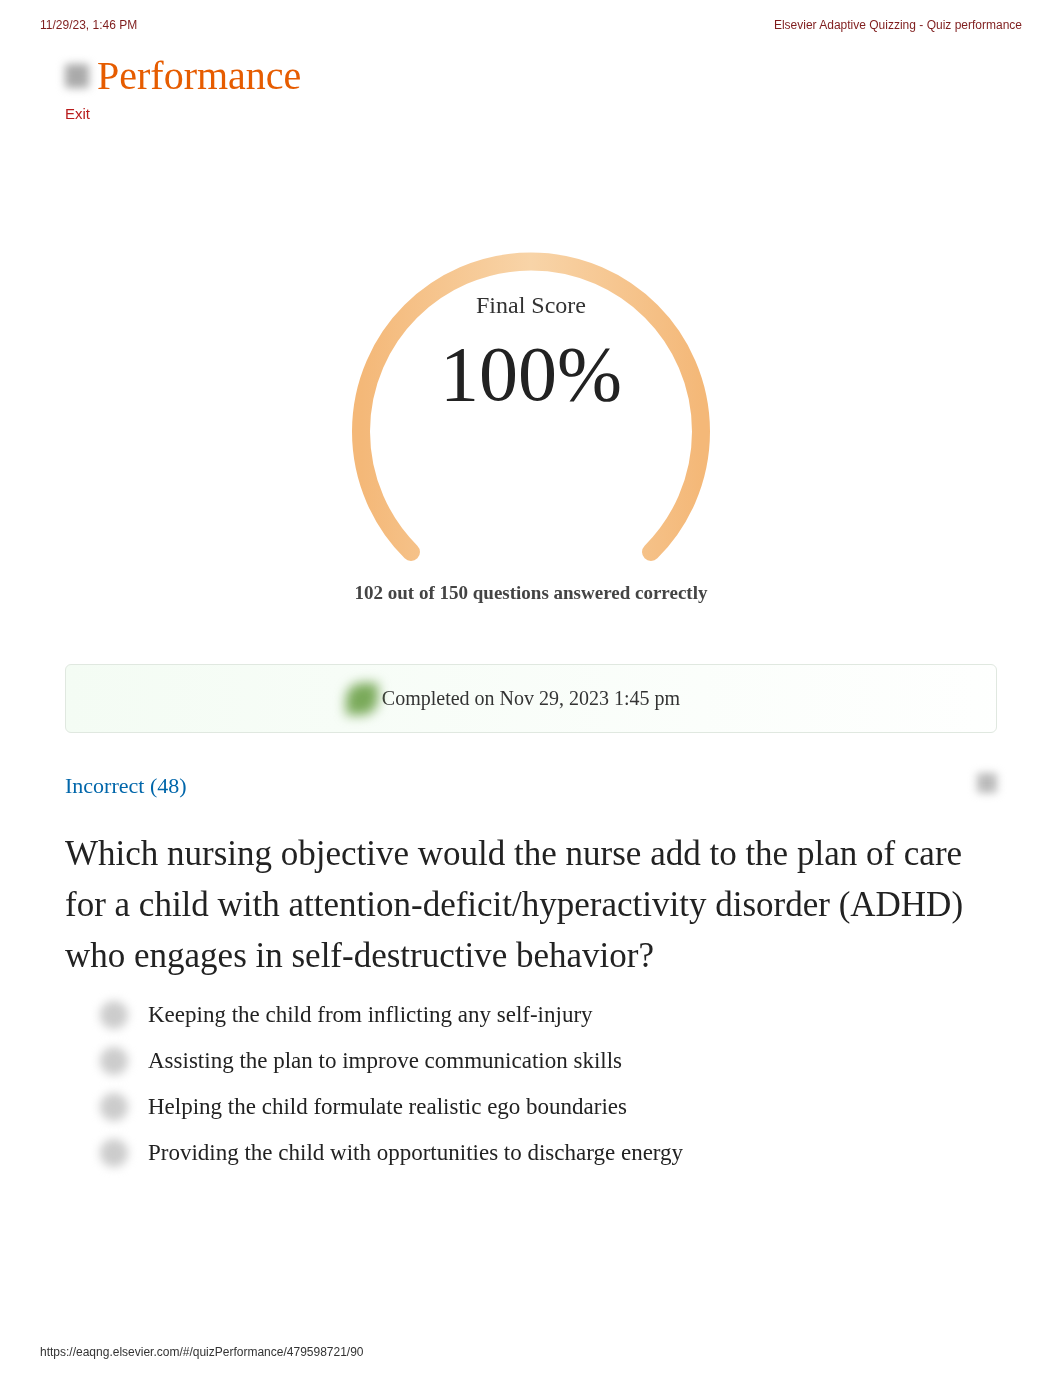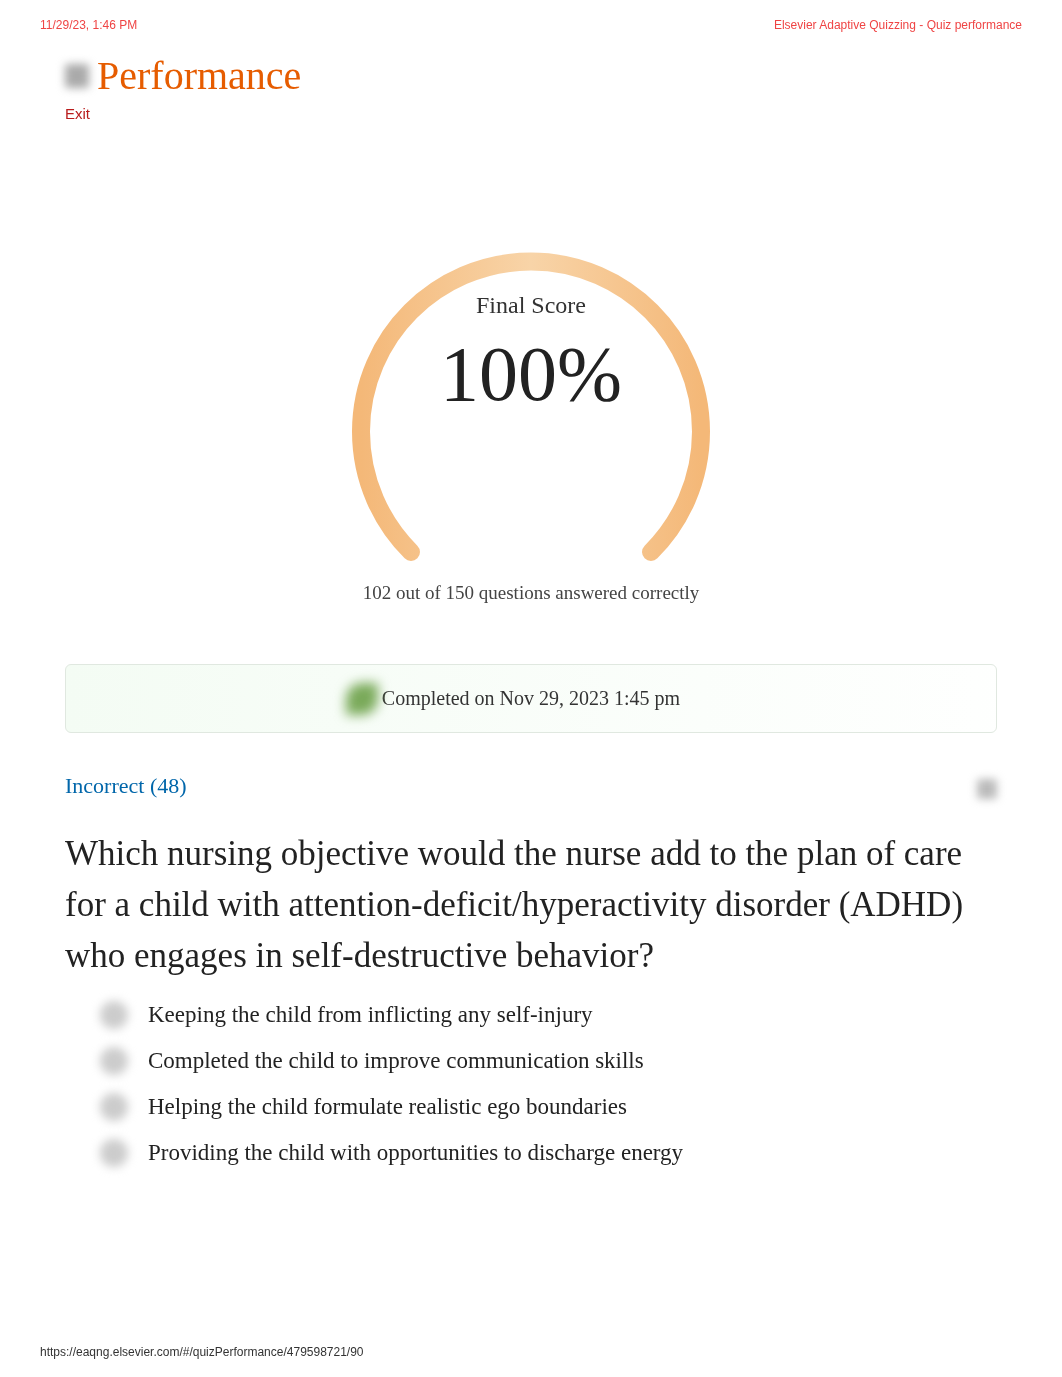--- a/index.html
+++ b/index.html
@@ -13,21 +13,21 @@
       width: 1062px;
       height: 1377px;
       position: relative;
     }
     .print-header {
       display: flex;
       justify-content: space-between;
       padding: 18px 40px 0 40px;
       font-family: Arial, sans-serif;
       font-size: 12px;
-      color: #ef4444;
+      color: #7f1d1d;
     }
     .page-header {
       padding: 20px 0 0 65px;
     }
     .title-row {
       display: flex;
       align-items: center;
       gap: 8px;
     }
     .blur-icon {
@@ -79,20 +79,21 @@
     .final-score-value {
       font-size: 78px;
       color: #222;
       z-index: 1;
       margin-top: 10px;
     }
     .questions-summary {
       font-size: 19px;
       color: #444;
       margin-top: 10px;
+      font-weight: bold;
     }
     .completion-banner {
       margin: 60px 65px 0 65px;
       padding: 22px;
       background: linear-gradient(to right, rgba(200,240,200,0.2), rgba(240,255,240,0.05));
       border: 1px solid #e0e8e0;
       border-radius: 6px;
       text-align: center;
       font-size: 20px;
       color: #333;
@@ -108,21 +109,21 @@
       background: #7aaa5a;
       filter: blur(6px);
       border-radius: 50% 0 50% 0;
     }
     .incorrect-section {
       padding: 40px 65px 0 65px;
     }
     .incorrect-header {
       display: flex;
       justify-content: space-between;
-      align-items: flex-end;
+      align-items: flex-start;
     }
     .incorrect-label {
       color: #0066aa;
       font-size: 22px;
     }
     .blur-chevron {
       width: 20px;
       height: 20px;
       background: #bbb;
       filter: blur(4px);
@@ -213,21 +214,21 @@
     <div class="blur-chevron"></div>
   </div>
   <div class="question-text">Which nursing objective would the nurse add to the plan of care for a child with attention-deficit/hyperactivity disorder (ADHD) who engages in self-destructive behavior?</div>
   <div class="answer-list">
     <div class="answer-item">
       <div class="answer-radio"></div>
       <span class="answer-text">Keeping the child from inflicting any self-injury</span>
     </div>
     <div class="answer-item">
       <div class="answer-radio"></div>
-      <span class="answer-text">Completed the child to improve communication skills</span>
+      <span class="answer-text">Assisting the plan to improve communication skills</span>
     </div>
     <div class="answer-item">
       <div class="answer-radio"></div>
       <span class="answer-text">Helping the child formulate realistic ego boundaries</span>
     </div>
     <div class="answer-item">
       <div class="answer-radio"></div>
       <span class="answer-text">Providing the child with opportunities to discharge energy</span>
     </div>
   </div>

